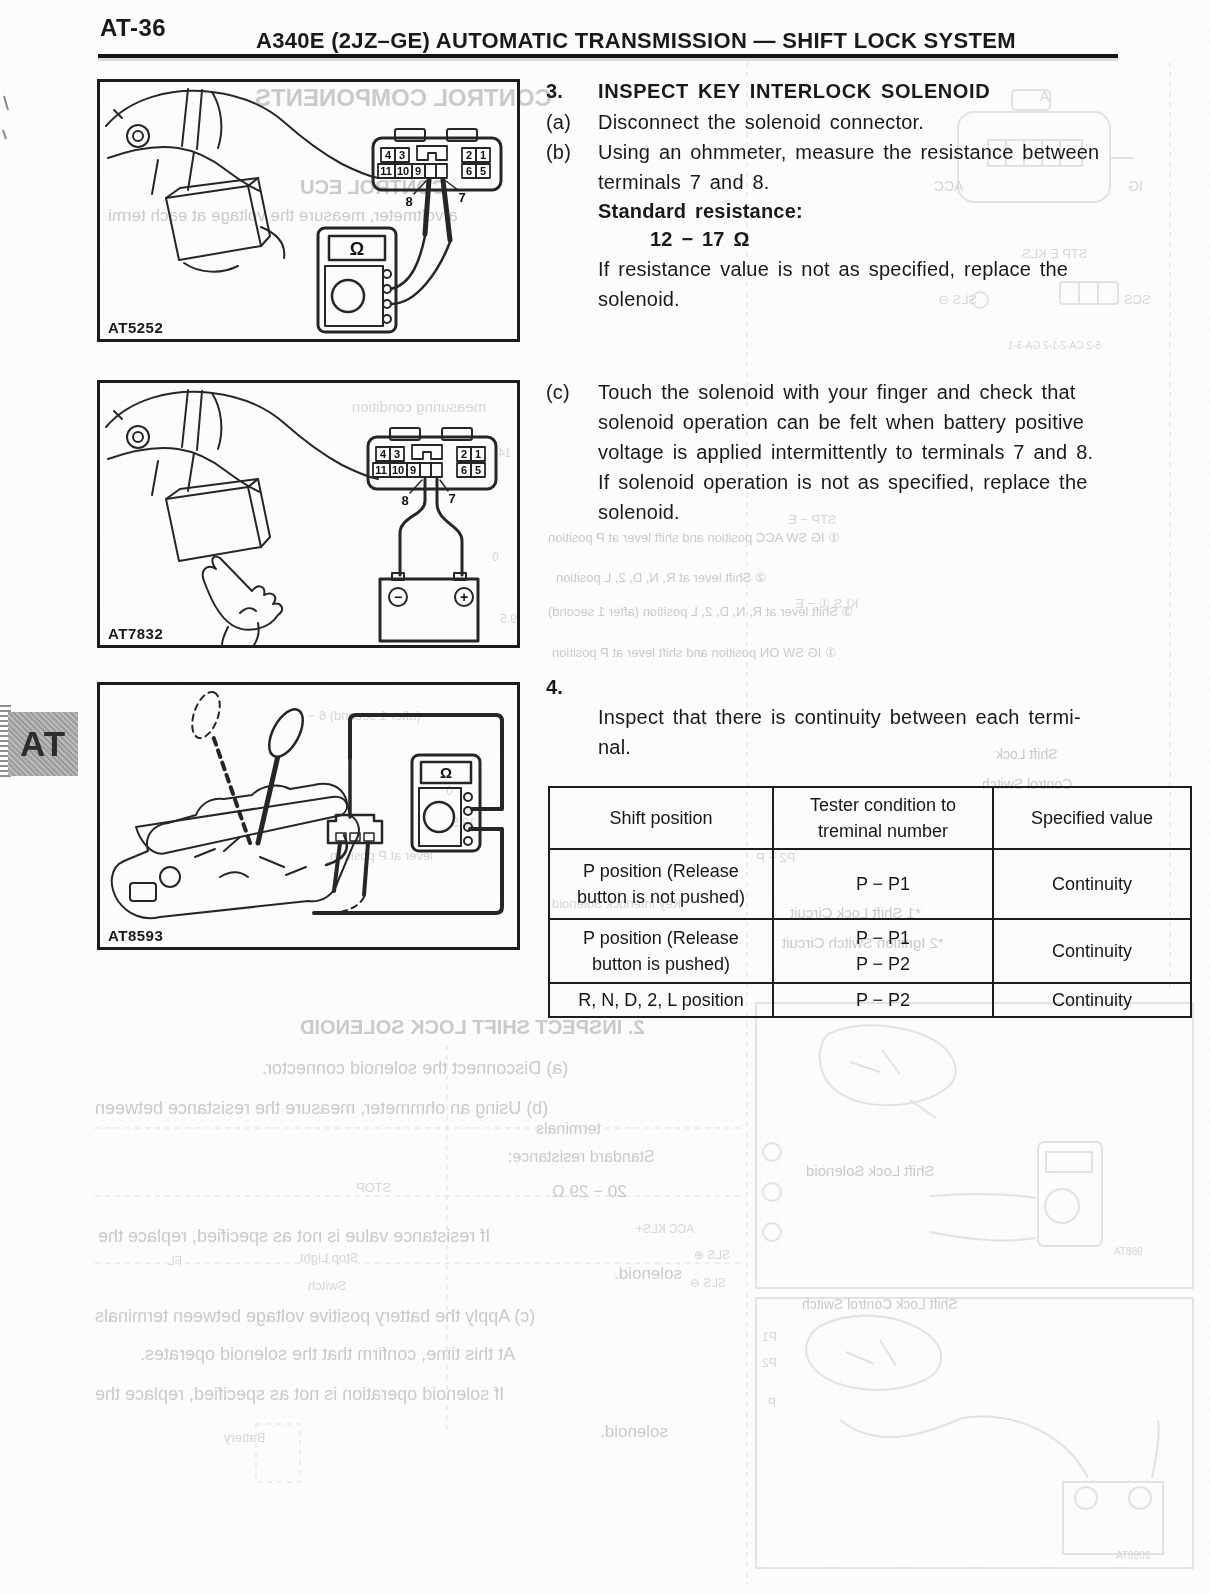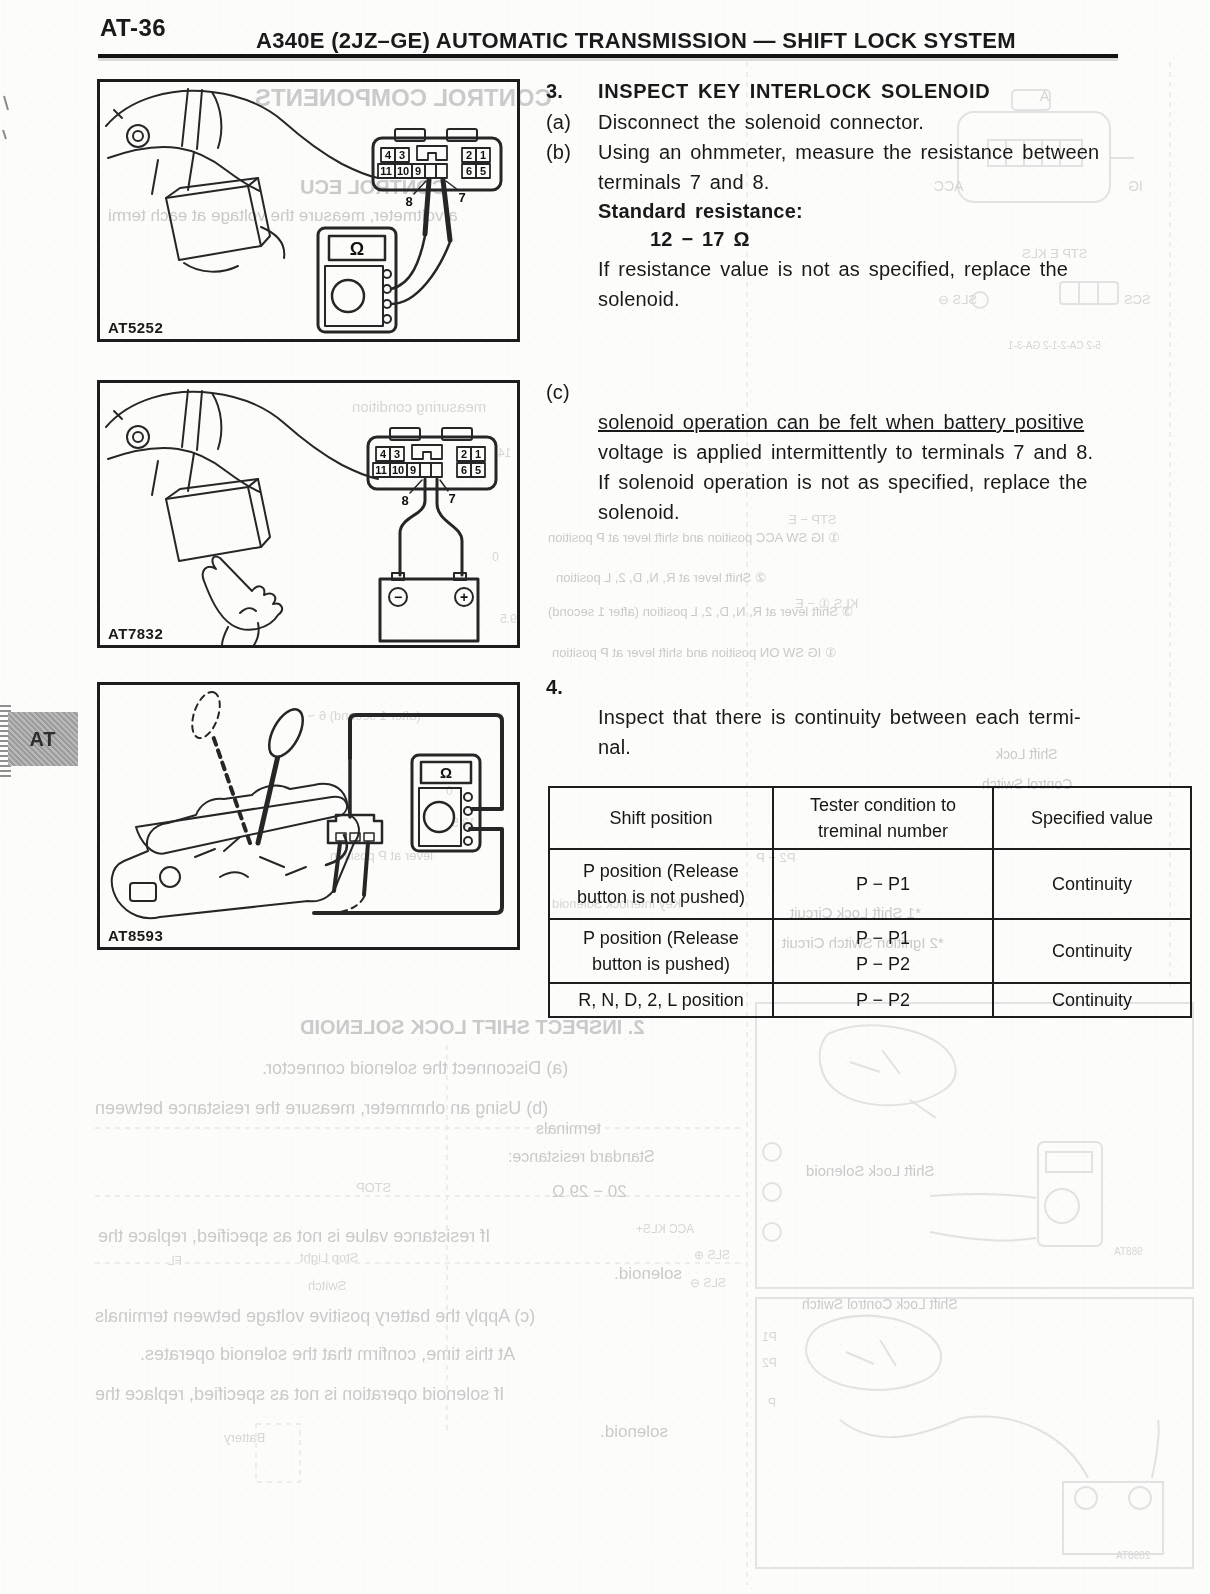--- a/index.html
+++ b/index.html
@@ -4,22 +4,22 @@
 <style>
   html,body{margin:0;padding:0;background:#e8e8e6;}
   .page{position:relative;width:1210px;height:1594px;background:#fcfcfa;overflow:hidden;
         font-family:"Liberation Sans",sans-serif;color:#1a1a1a;
         background-image:radial-gradient(rgba(0,0,0,0.025) 1px, transparent 1px);background-size:9px 9px;}
   
   .page-code{position:absolute;left:100px;top:14px;font-size:24px;font-weight:700;letter-spacing:0.5px;}
   .page-header{position:absolute;left:256px;top:28px;font-size:22px;font-weight:700;letter-spacing:0.3px;white-space:nowrap;}
   .header-rule{position:absolute;left:98px;top:54px;width:1020px;height:4px;background:#141414;box-shadow:0 3px 0 rgba(0,0,0,0.13);}
   
-  .side-tab{position:absolute;left:8px;top:712px;width:70px;height:54px;display:flex;align-items:center;justify-content:center;
-            font-size:20px;font-weight:700;color:#2d2d2d;letter-spacing:1px;
+  .side-tab{position:absolute;left:8px;top:712px;width:70px;height:64px;display:flex;align-items:center;justify-content:center;
+            font-size:35px;font-weight:700;color:#2d2d2d;letter-spacing:1px;
             background:repeating-linear-gradient(45deg,#9c9c9c 0 2px,#b9b9b9 2px 4px);}
   .side-strip{position:absolute;left:0;top:703px;width:11px;height:74px;
               background:repeating-linear-gradient(0deg,#8f8f8f 0 2px,transparent 2px 5px);}
   
   .figure{position:absolute;left:97px;width:423px;border:3px solid #1c1c1c;background:transparent;box-sizing:border-box;}
   #fig1{top:79px;height:263px;}
   #fig2{top:380px;height:268px;}
   #fig3{top:682px;height:268px;}
   .figure svg{position:absolute;left:0;top:0;width:100%;height:100%;}
   .fig-label{position:absolute;left:8px;bottom:3px;font-size:15px;font-weight:700;letter-spacing:0.5px;}
@@ -352,21 +352,22 @@
   <div class="tl" style="left:598px;top:111px;">Disconnect the solenoid connector.</div>
   <div class="tl" style="left:546px;top:141px;">(b)</div>
   <div class="tl" style="left:598px;top:141px;text-align:center;">Using an ohmmeter, measure the resistance between</div>
   <div class="tl" style="left:598px;top:171px;">terminals 7 and 8.</div>
   <div class="tl b" style="left:598px;top:200px;">Standard resistance:</div>
   <div class="tl b" style="left:650px;top:228px;">12 − 17 Ω</div>
   <div class="tl" style="left:598px;top:258px;">If resistance value is not as specified, replace the</div>
   <div class="tl" style="left:598px;top:288px;">solenoid.</div>
 
   <div class="tl" style="left:546px;top:381px;">(c)</div>
-  <div class="tl" style="left:598px;top:411px;text-decoration:underline;">solenoid operation can be felt when battery positive</div>
+  <div class="tl" style="left:598px;top:381px;">Touch the solenoid with your finger and check that</div>
+  <div class="tl" style="left:598px;top:411px;">solenoid operation can be felt when battery positive</div>
   <div class="tl" style="left:598px;top:441px;">voltage is applied intermittently to terminals 7 and 8.</div>
   <div class="tl" style="left:598px;top:471px;">If solenoid operation is not as specified, replace the</div>
   <div class="tl" style="left:598px;top:501px;">solenoid.</div>
 
   <div class="tl b" style="left:546px;top:676px;">4.</div>
   <div class="tl" style="left:598px;top:706px;">Inspect that there is continuity between each termi-</div>
   <div class="tl" style="left:598px;top:736px;">nal.</div>
 
   <table class="spec-table">
     <tbody>

